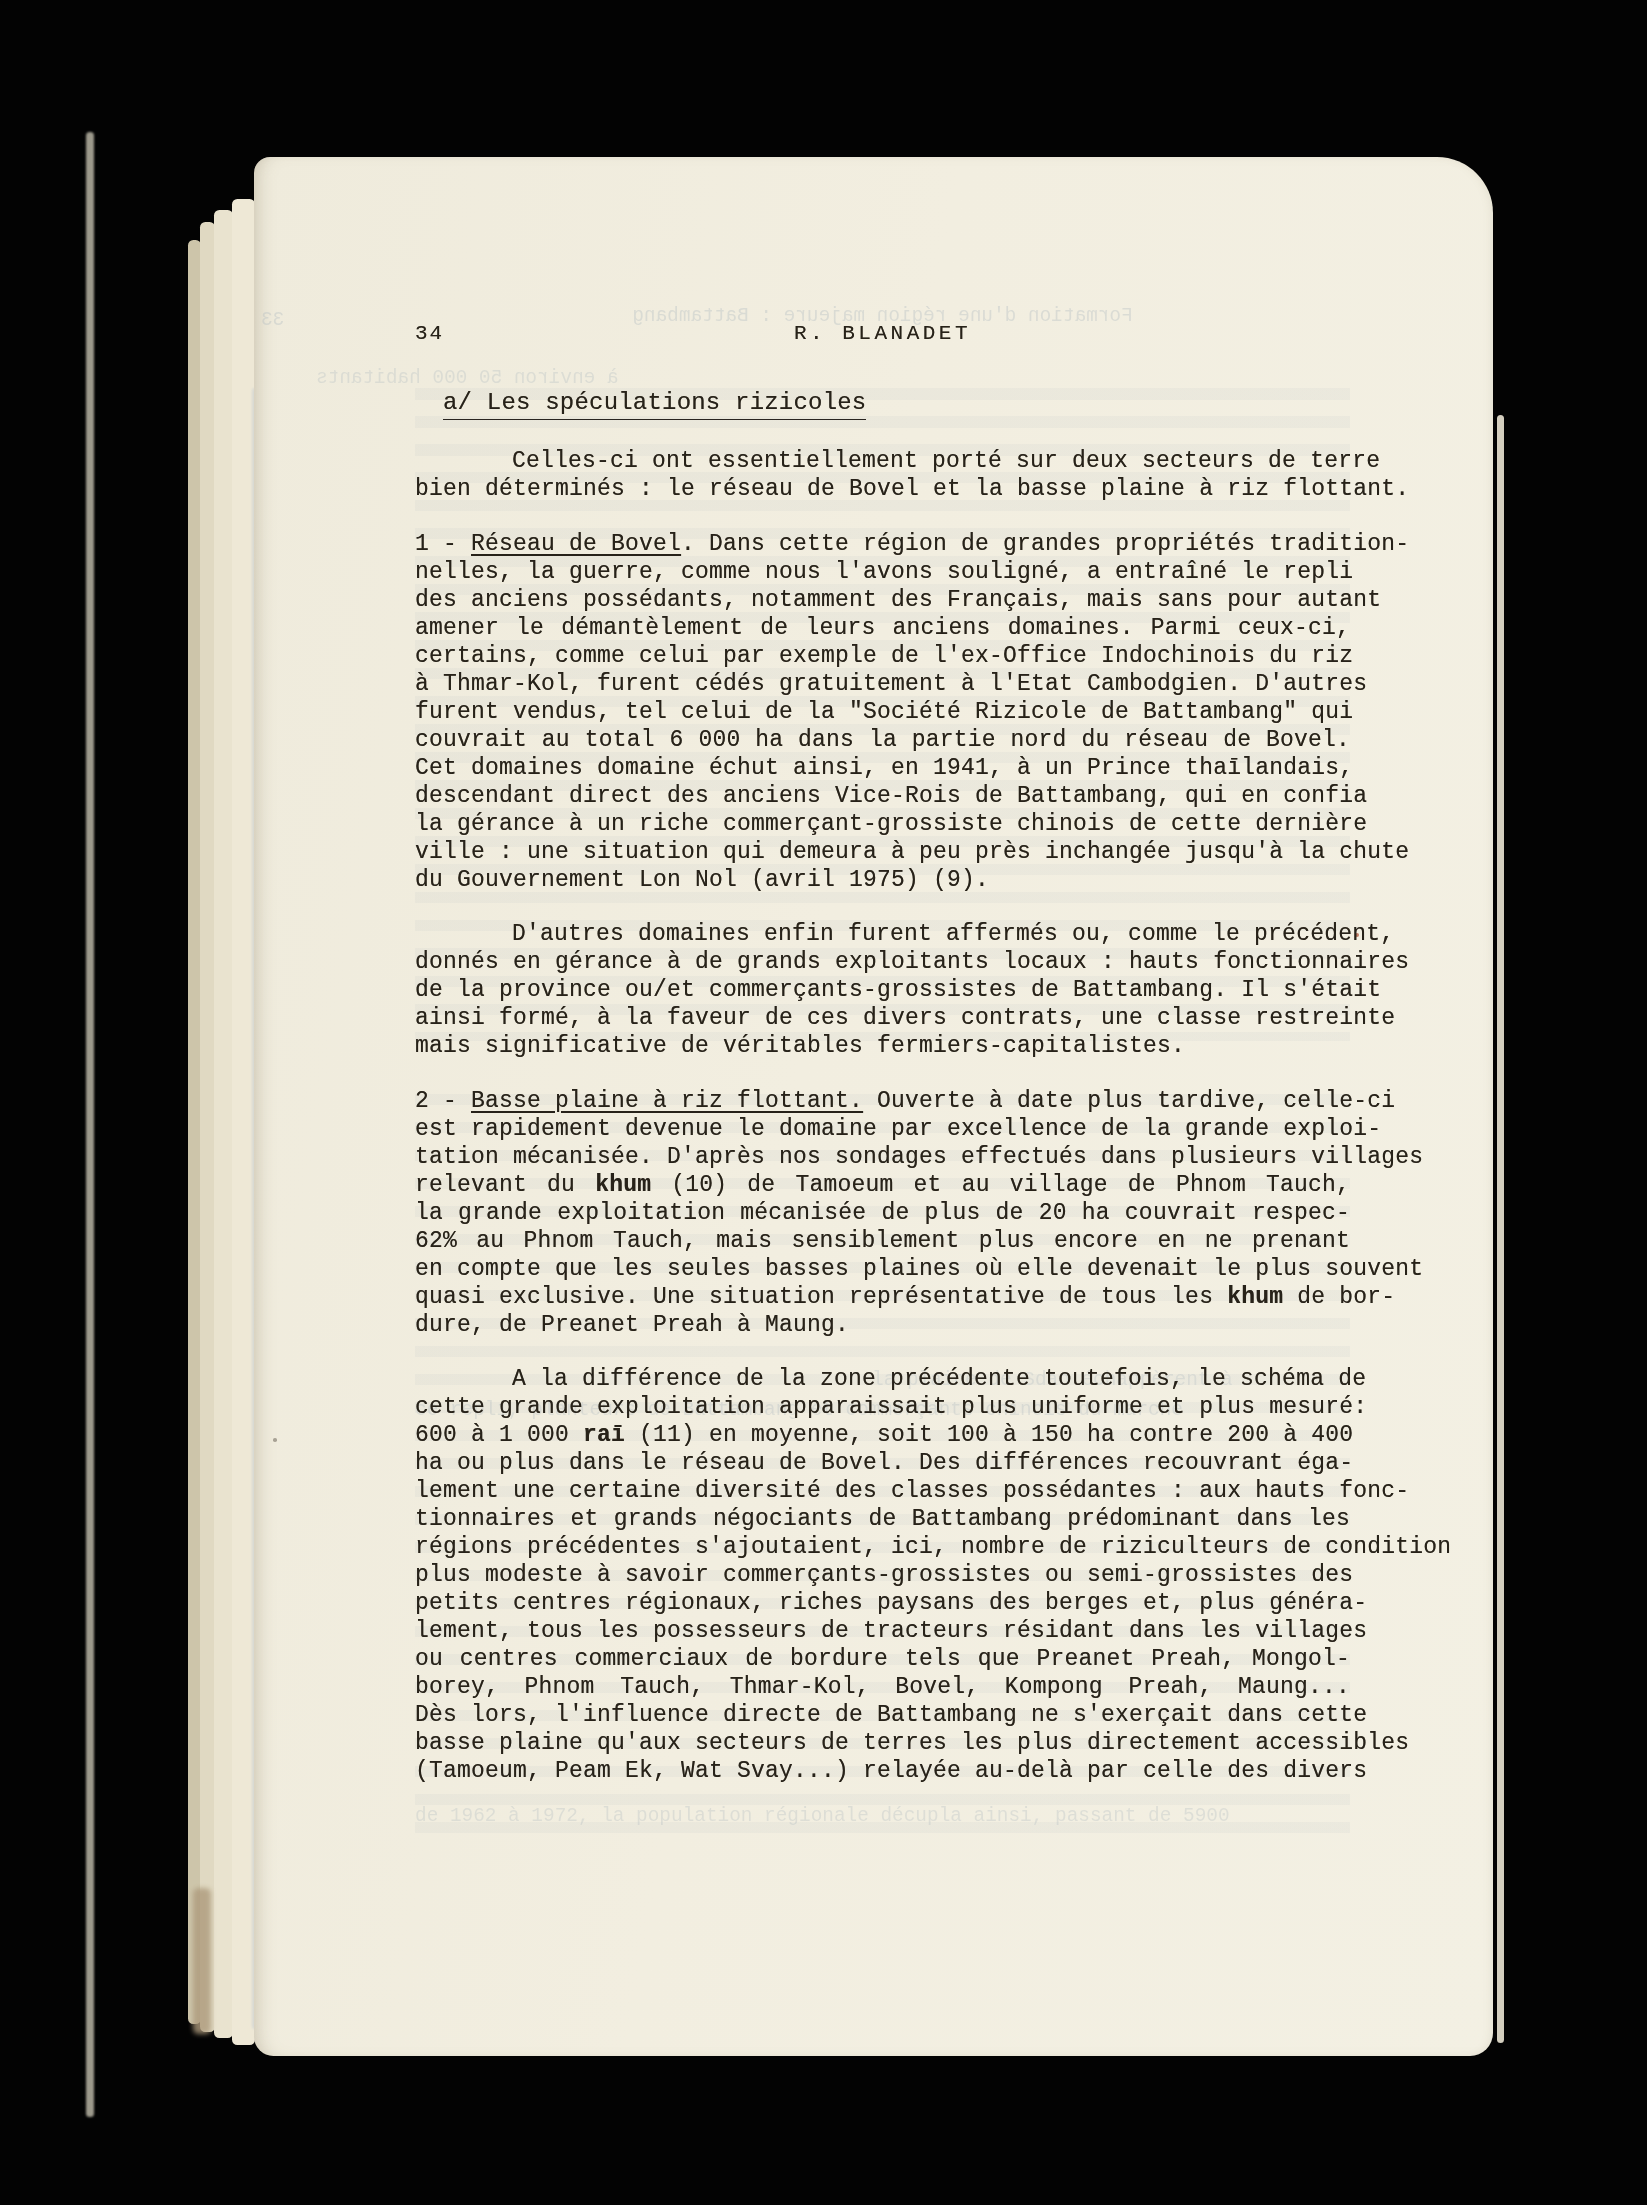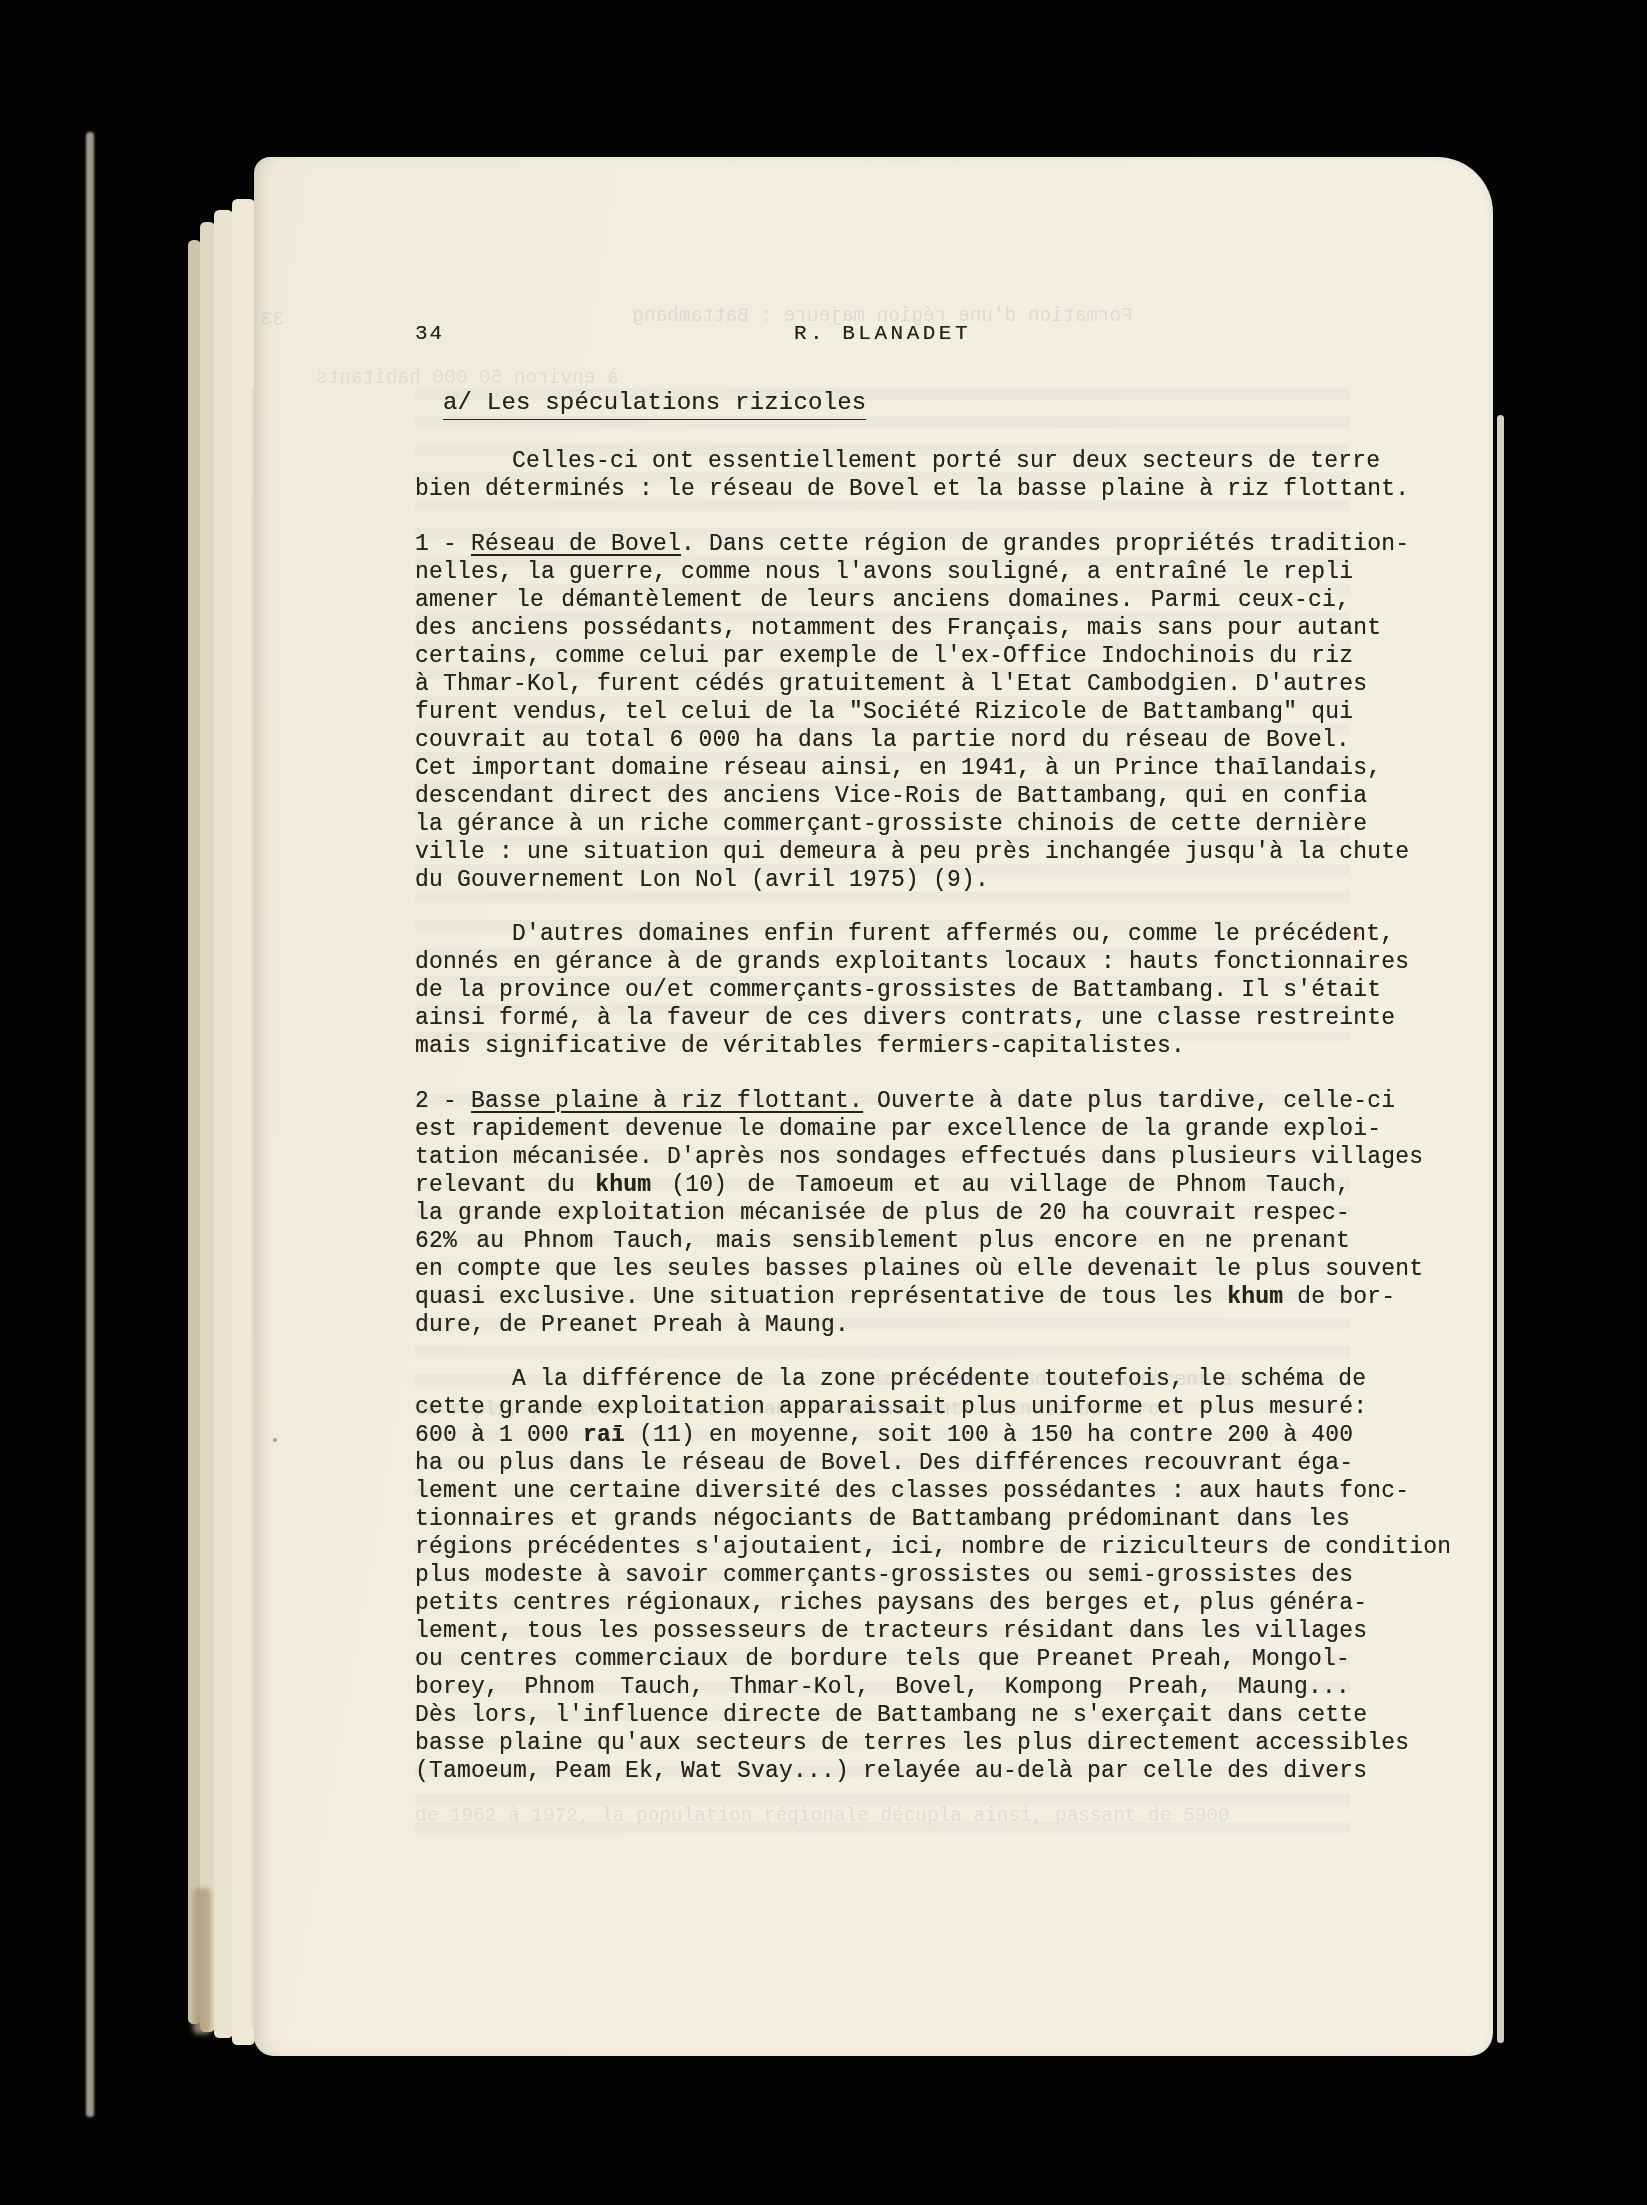--- a/index.html
+++ b/index.html
@@ -87,27 +87,27 @@
         <span>a/ Les spéculations rizicoles</span>
       </div>
       <div id="paragraphs">
           <div class="para indent">
             <div class="line"><span>Celles-ci ont essentiellement porté sur deux secteurs de terre</span></div>
             <div class="line"><span>bien déterminés : le réseau de Bovel et la basse plaine à riz flottant.</span></div>
           </div>
           <div class="para">
             <div class="line"><span>1 - </span><span class="u">Réseau de Bovel</span><span>. Dans cette région de grandes propriétés tradition-</span></div>
             <div class="line"><span>nelles, la guerre, comme nous l'avons souligné, a entraîné le repli</span></div>
+            <div class="line"><span>des anciens possédants, notamment des Français, mais sans pour autant</span></div>
             <div class="line"><span>amener le démantèlement de leurs anciens domaines. Parmi ceux-ci,</span></div>
-            <div class="line"><span>des anciens possédants, notamment des Français, mais sans pour autant</span></div>
             <div class="line"><span>certains, comme celui par exemple de l'ex-Office Indochinois du riz</span></div>
             <div class="line"><span>à Thmar-Kol, furent cédés gratuitement à l'Etat Cambodgien. D'autres</span></div>
             <div class="line"><span>furent vendus, tel celui de la "Société Rizicole de Battambang" qui</span></div>
             <div class="line"><span>couvrait au total 6 000 ha dans la partie nord du réseau de Bovel.</span></div>
-            <div class="line"><span>Cet important domaine réseau ainsi, en 1941, à un Prince thaīlandais,</span></div>
+            <div class="line"><span>Cet domaines domaine échut ainsi, en 1941, à un Prince thaīlandais,</span></div>
             <div class="line"><span>descendant direct des anciens Vice-Rois de Battambang, qui en confia</span></div>
             <div class="line"><span>la gérance à un riche commerçant-grossiste chinois de cette dernière</span></div>
             <div class="line"><span>ville : une situation qui demeura à peu près inchangée jusqu'à la chute</span></div>
             <div class="line last"><span>du Gouvernement Lon Nol (avril 1975) (9).</span></div>
           </div>
           <div class="para indent">
             <div class="line"><span>D'autres domaines enfin furent affermés ou, comme le précédent,</span></div>
             <div class="line"><span>donnés en gérance à de grands exploitants locaux : hauts fonctionnaires</span></div>
             <div class="line"><span>de la province ou/et commerçants-grossistes de Battambang. Il s'était</span></div>
             <div class="line"><span>ainsi formé, à la faveur de ces divers contrats, une classe restreinte</span></div>

